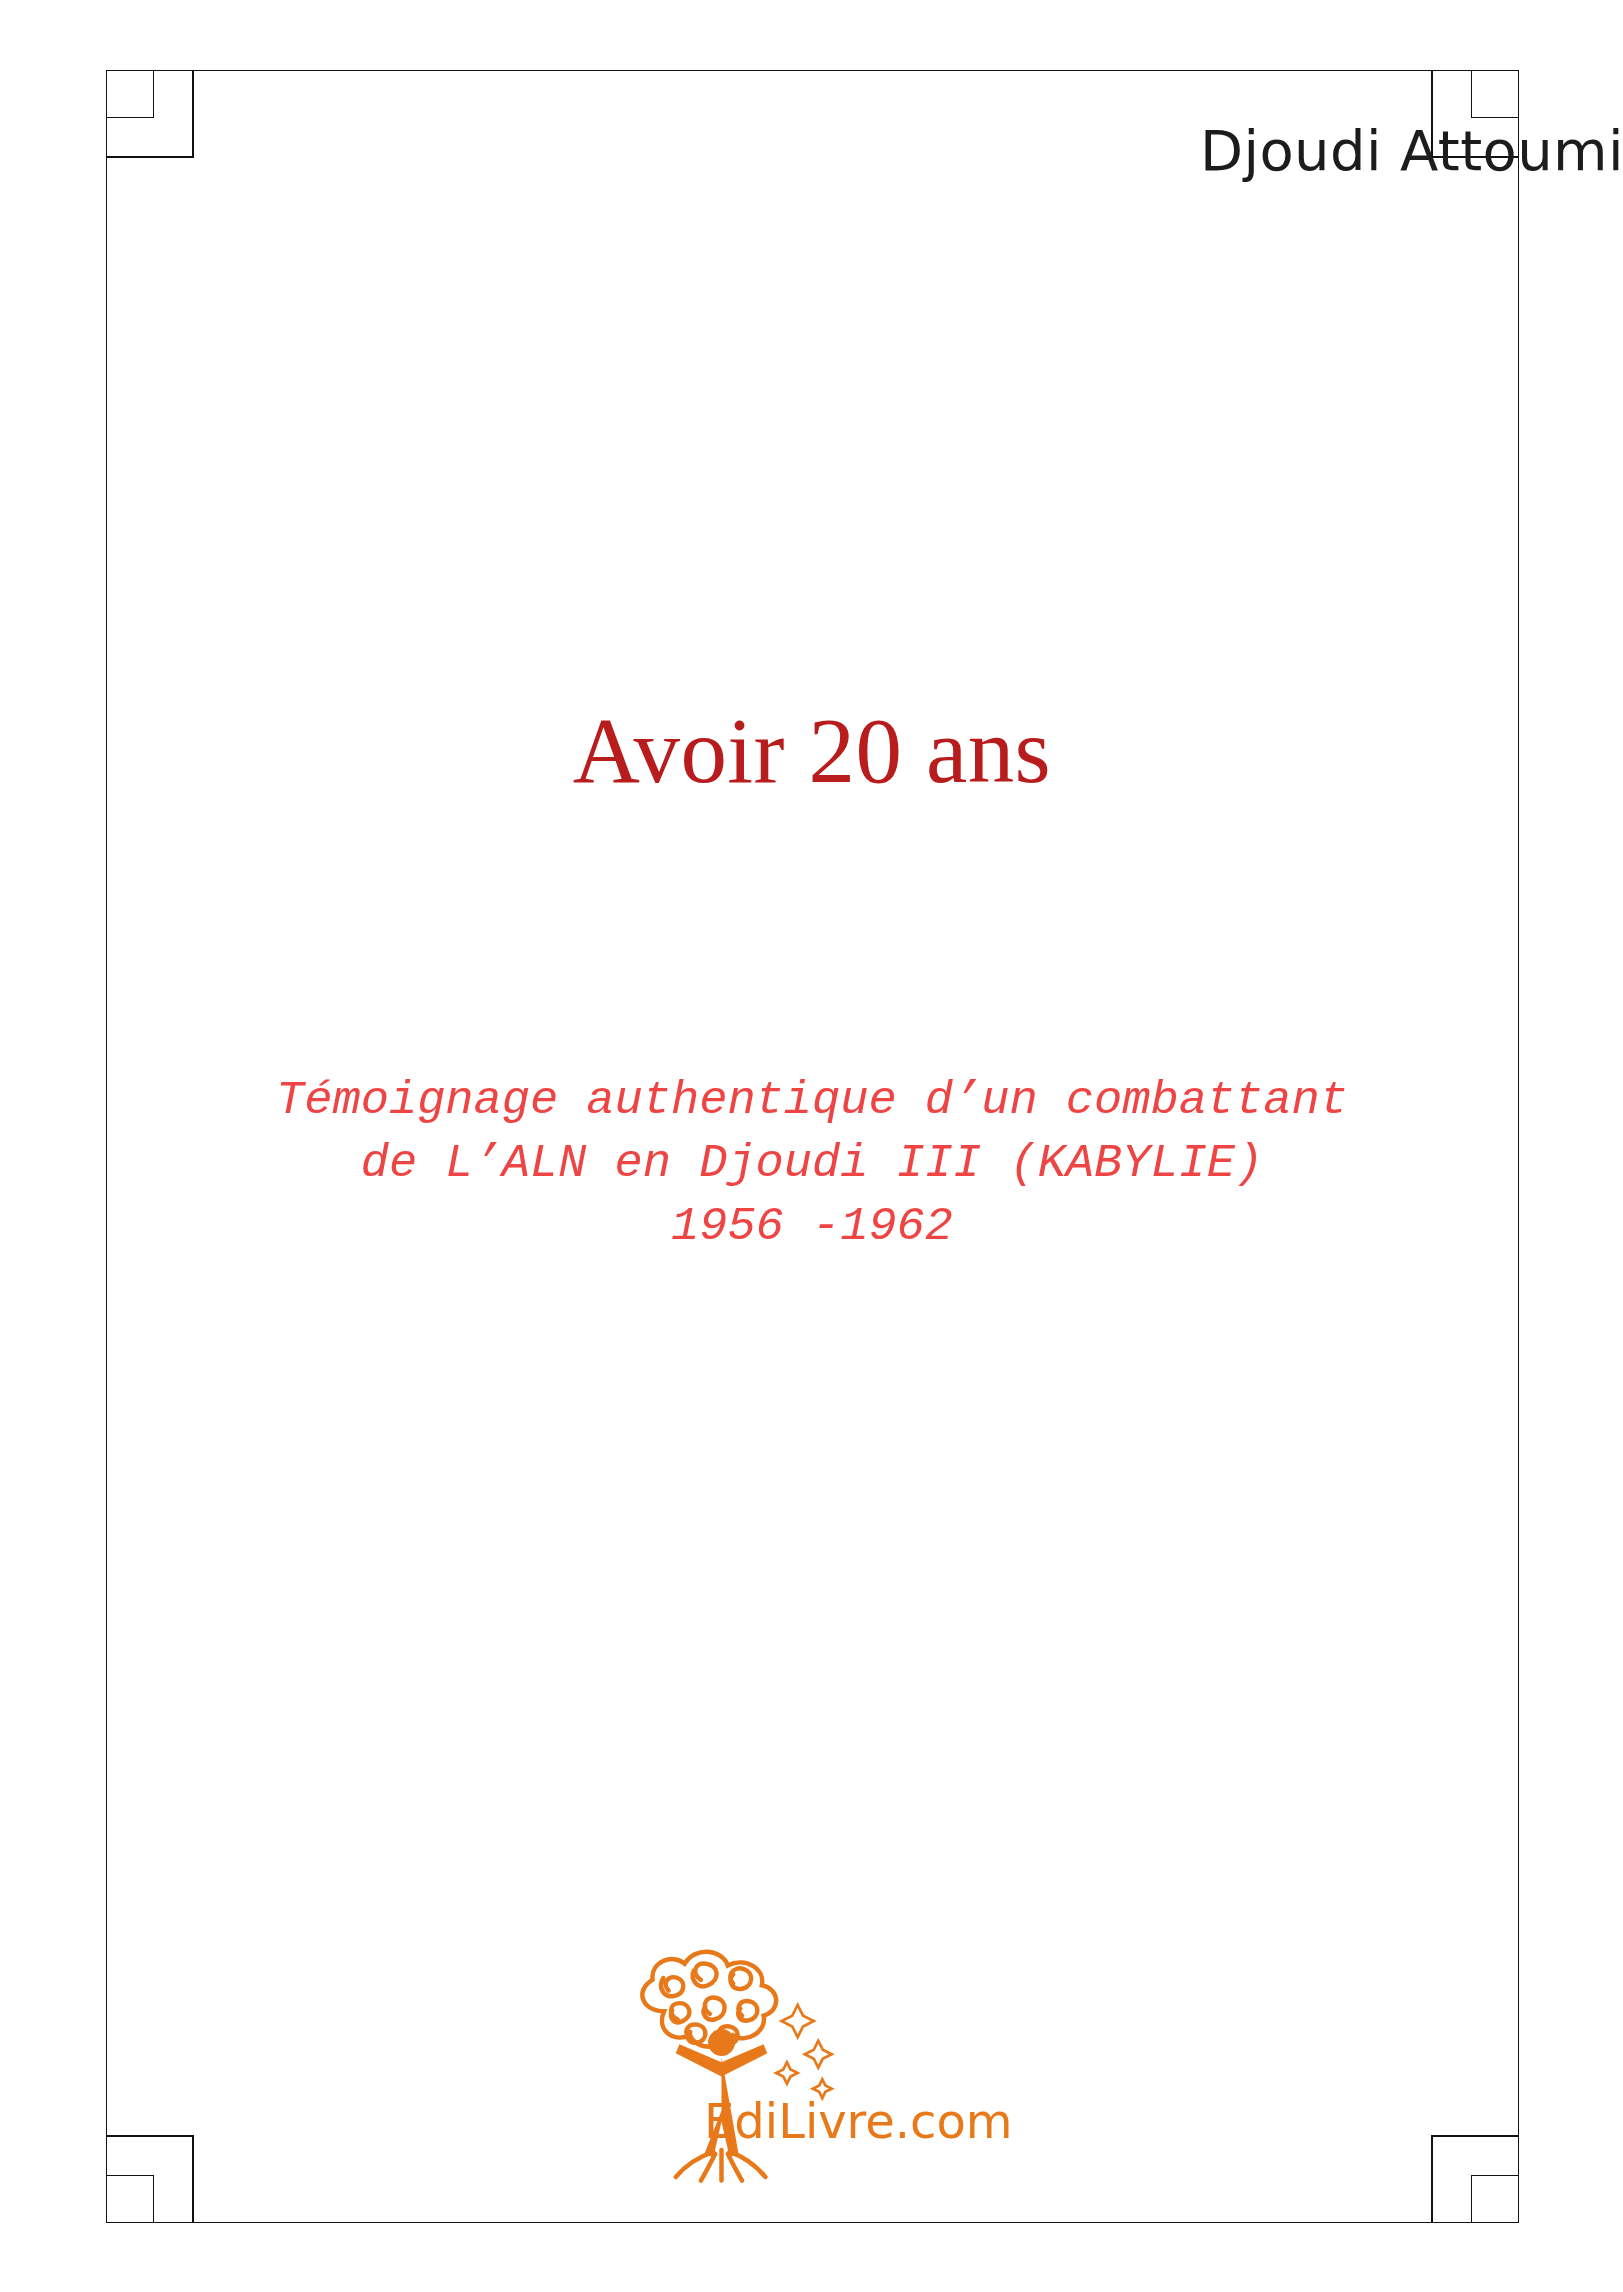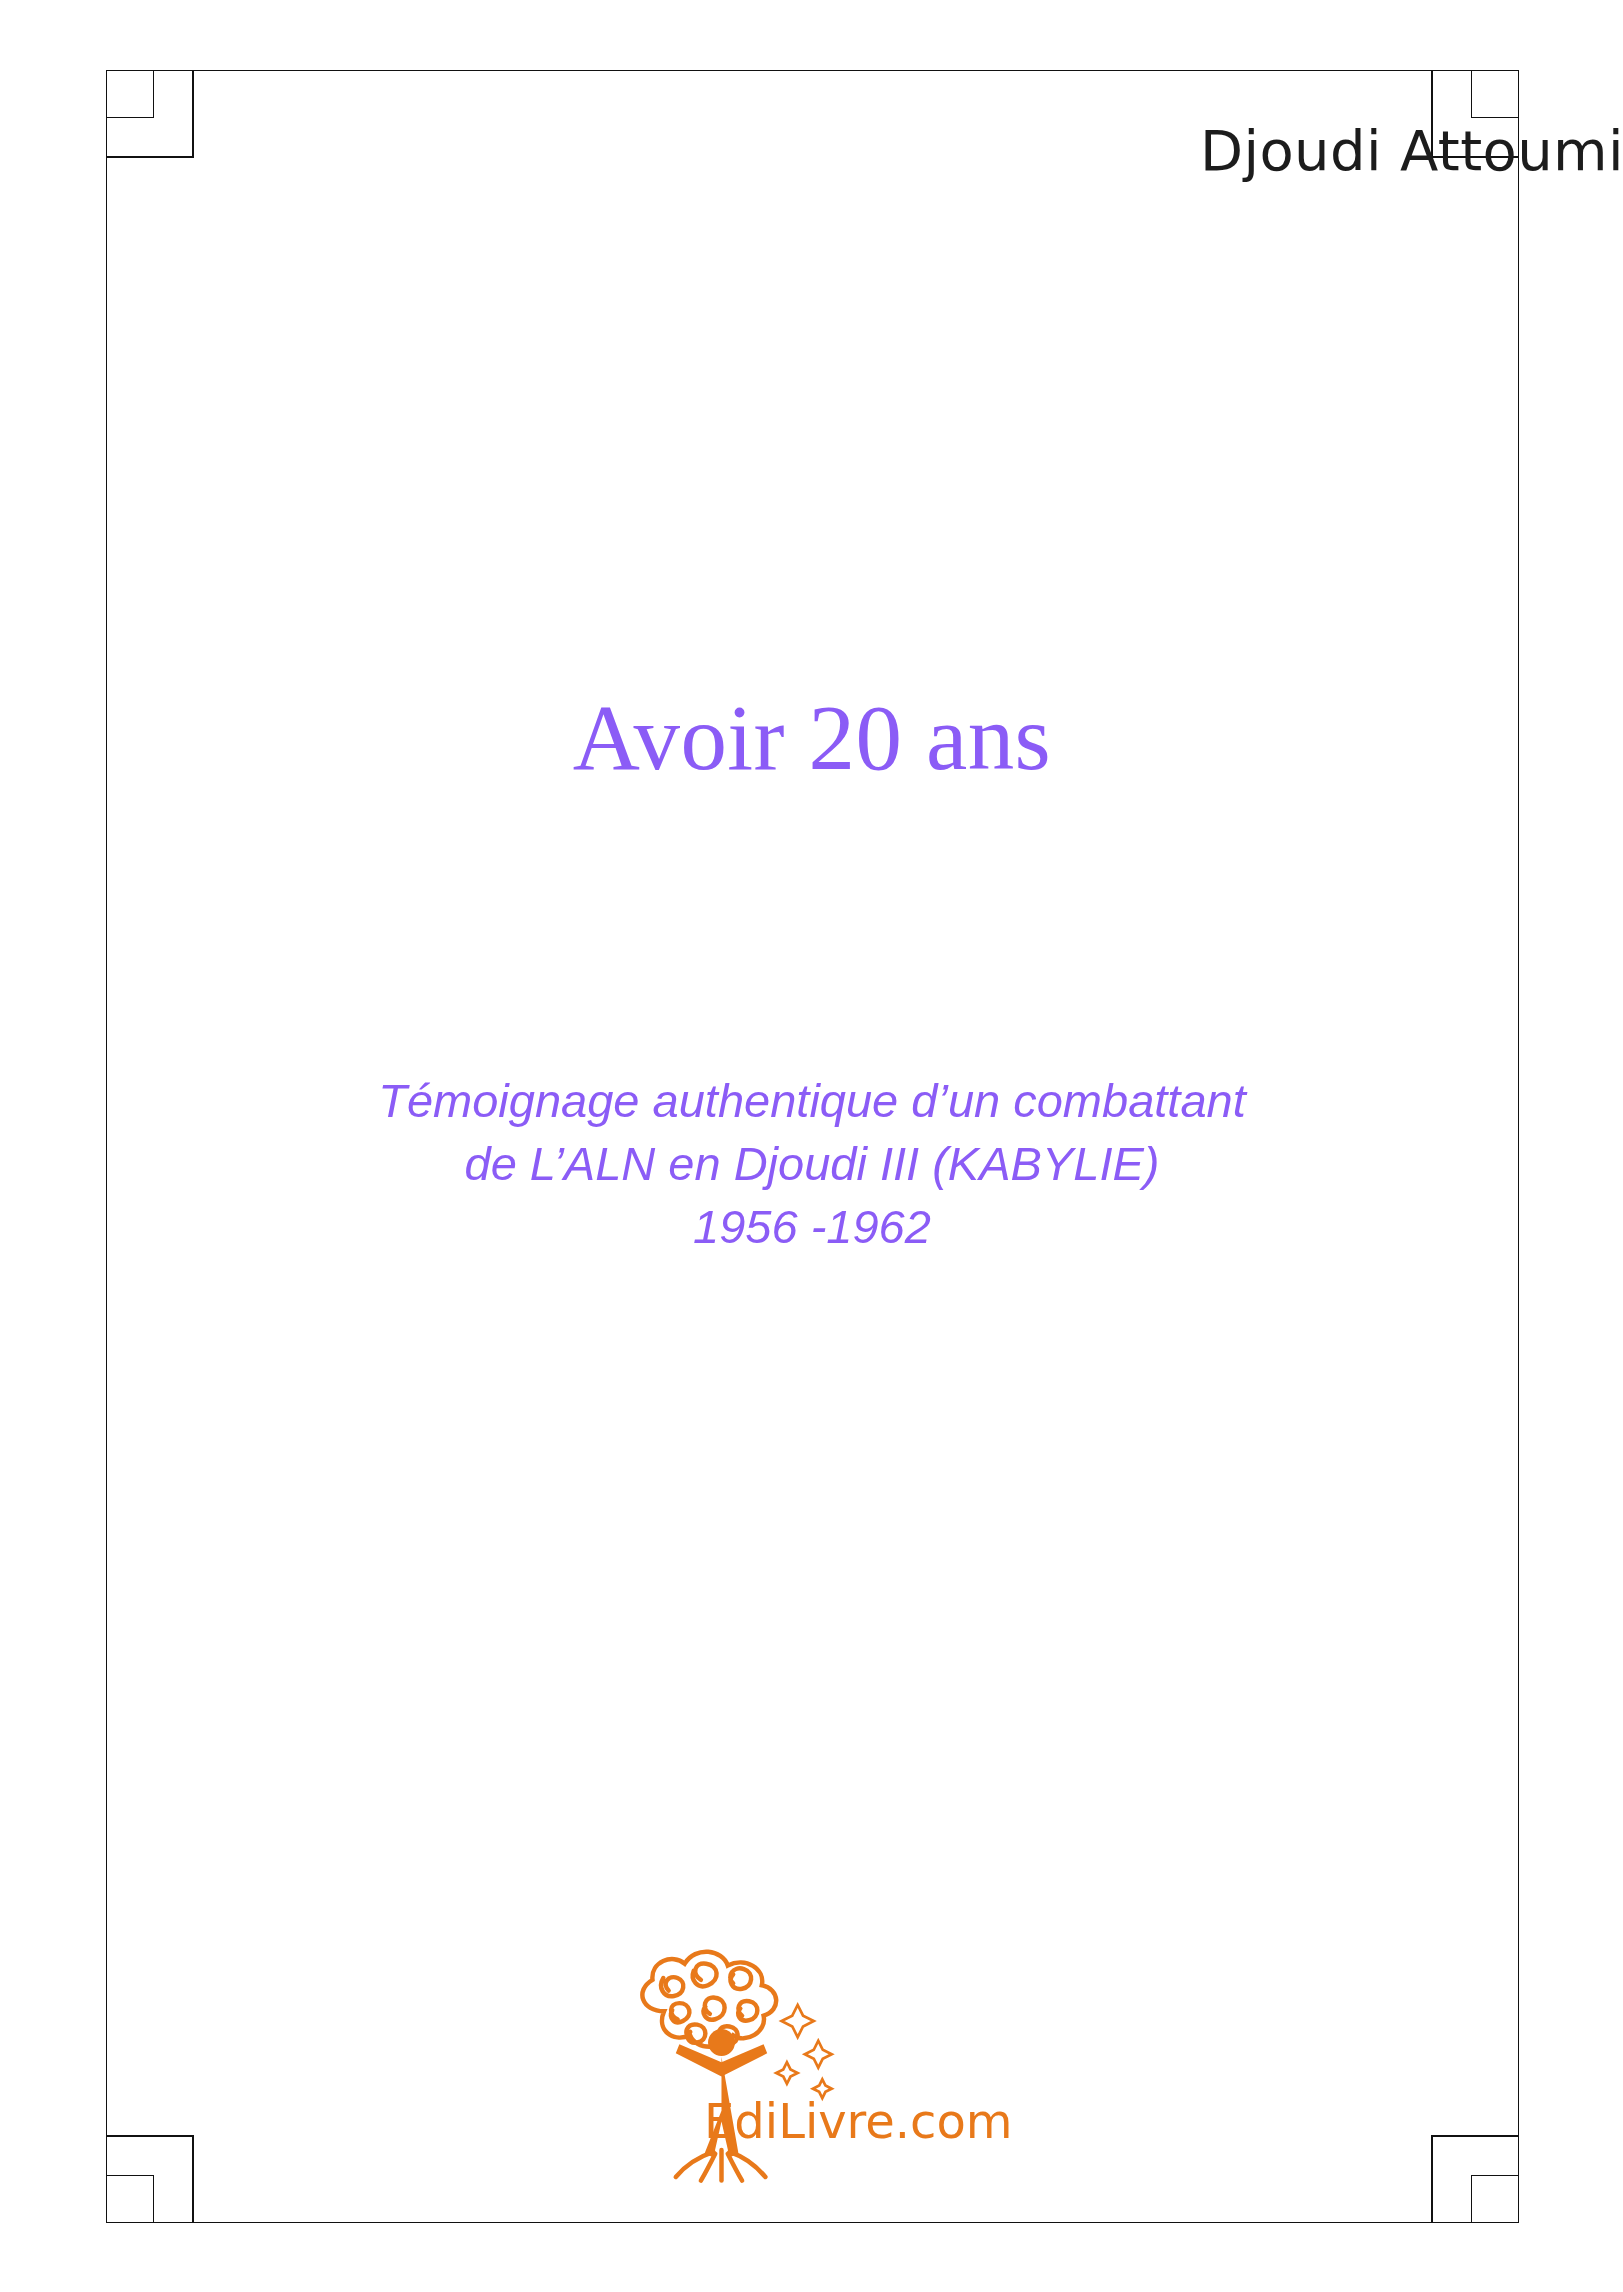--- a/index.html
+++ b/index.html
@@ -98,37 +98,38 @@
     position: absolute;
     left: 0;
     right: 0;
     top: 681px;
     text-align: center;
   }
   .title-line {
     font-family: "Liberation Serif", serif;
     font-size: 93px;
     line-height: 1.22;
-    color: #8b5cf6;
+    color: #b91c1c;
     letter-spacing: 0.4px;
+    margin-top: 13px;
   }
 
   .subtitle-block {
     position: absolute;
     left: 0;
     right: 0;
     top: 1070px;
     text-align: center;
   }
   .subtitle-line {
-    font-family: Liberation Sans, sans-serif;
+    font-family: Liberation Mono, monospace;
     font-style: italic;
     font-size: 47px;
     line-height: 1.34;
-    color: #8b5cf6;
+    color: #ef4444;
   }
 
   
   .logo {
     position: absolute;
     left: 0;
     right: 0;
     top: 1921px;
     height: 269px;
     display: flex;

